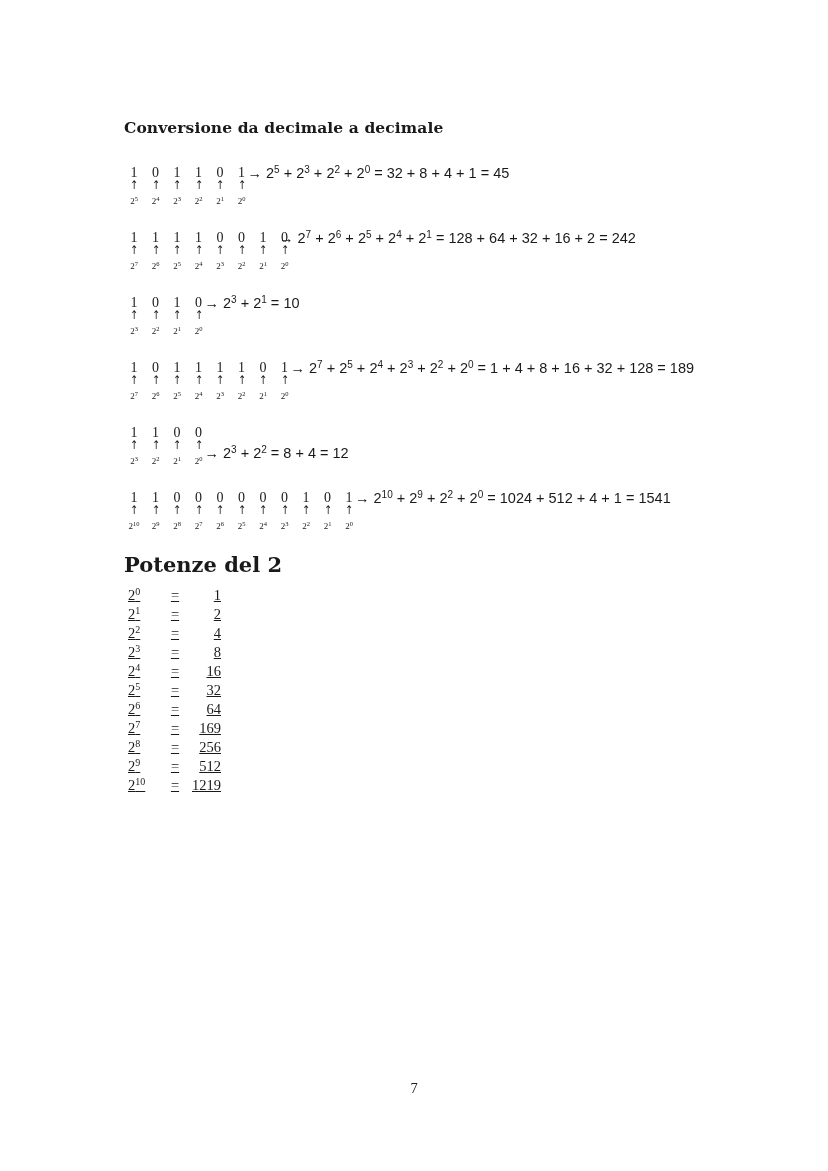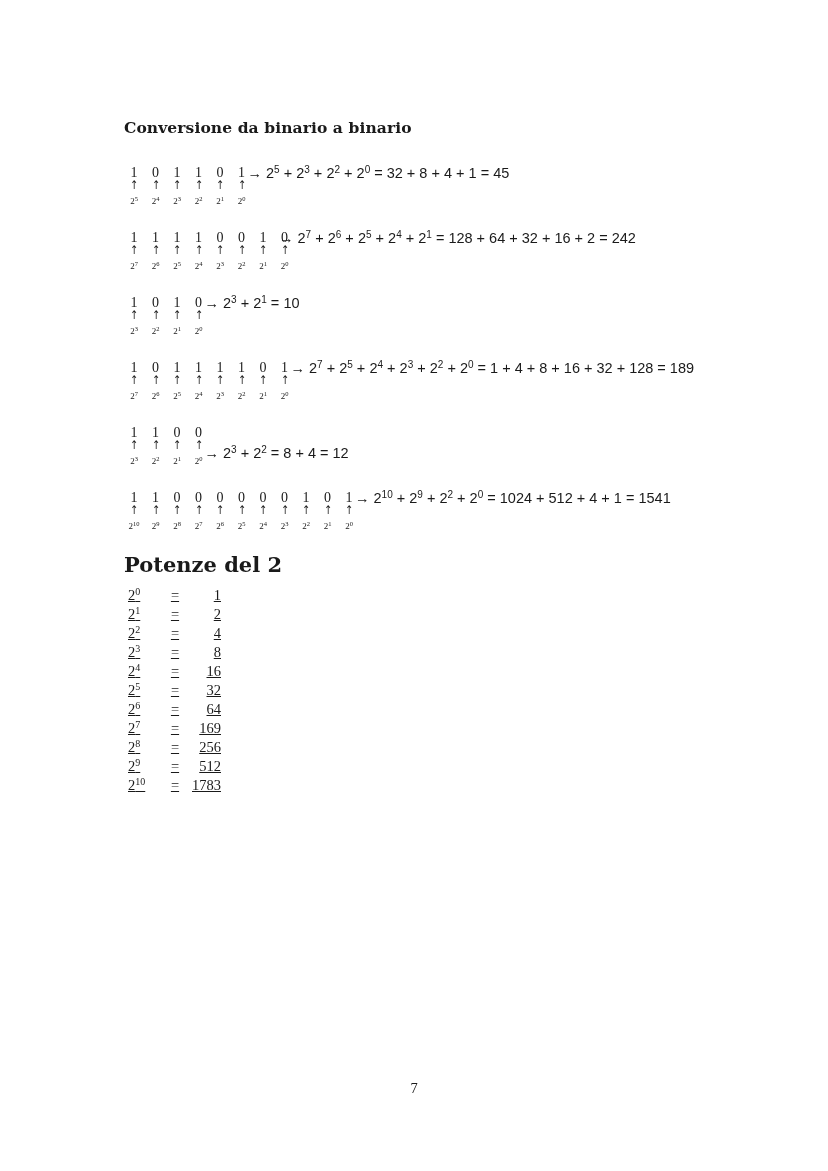--- a/index.html
+++ b/index.html
@@ -38,21 +38,21 @@
     .pow-table td.b { width: 30px; }
     .pow-table td.b sup { font-size: 10px; vertical-align: 5px; line-height: 0; }
     .pow-table td.eq { width: 34px; text-align: center; }
     .pow-table td.v { width: 26px; text-align: right; }
     .page-num { position: absolute; left: 0; width: 828px; top: 1080px; text-align: center; font-family: "Liberation Serif", serif; font-size: 14.5px; }
   </style>
 </head>
 <body>
 
 <div class="page">
-  <div class="h-sub">Conversione da binario a binario</div>
+  <div class="h-sub">Conversione da decimale a decimale</div>
 
   <div id="conv-container">
       <div class="conv" style="top: 165px;">
         <div class="bit" style="left: 0px;">
           <span class="d">1</span>
           <span class="ar">↑</span>
           <span class="lb"><span>2<sup>5</sup></span></span>
         </div>
         <div class="bit" style="left: 21.5px;">
           <span class="d">0</span>
@@ -323,19 +323,19 @@
           <td class="v">256</td>
         </tr>
         <tr>
           <td class="b">2<sup>9</sup></td>
           <td class="eq">=</td>
           <td class="v">512</td>
         </tr>
         <tr>
           <td class="b">2<sup>10</sup></td>
           <td class="eq">=</td>
-          <td class="v">1783</td>
+          <td class="v">1219</td>
         </tr>
       </tbody>
   </table>
 
   <div class="page-num">7</div>
 </div>
 
 </body></html>

